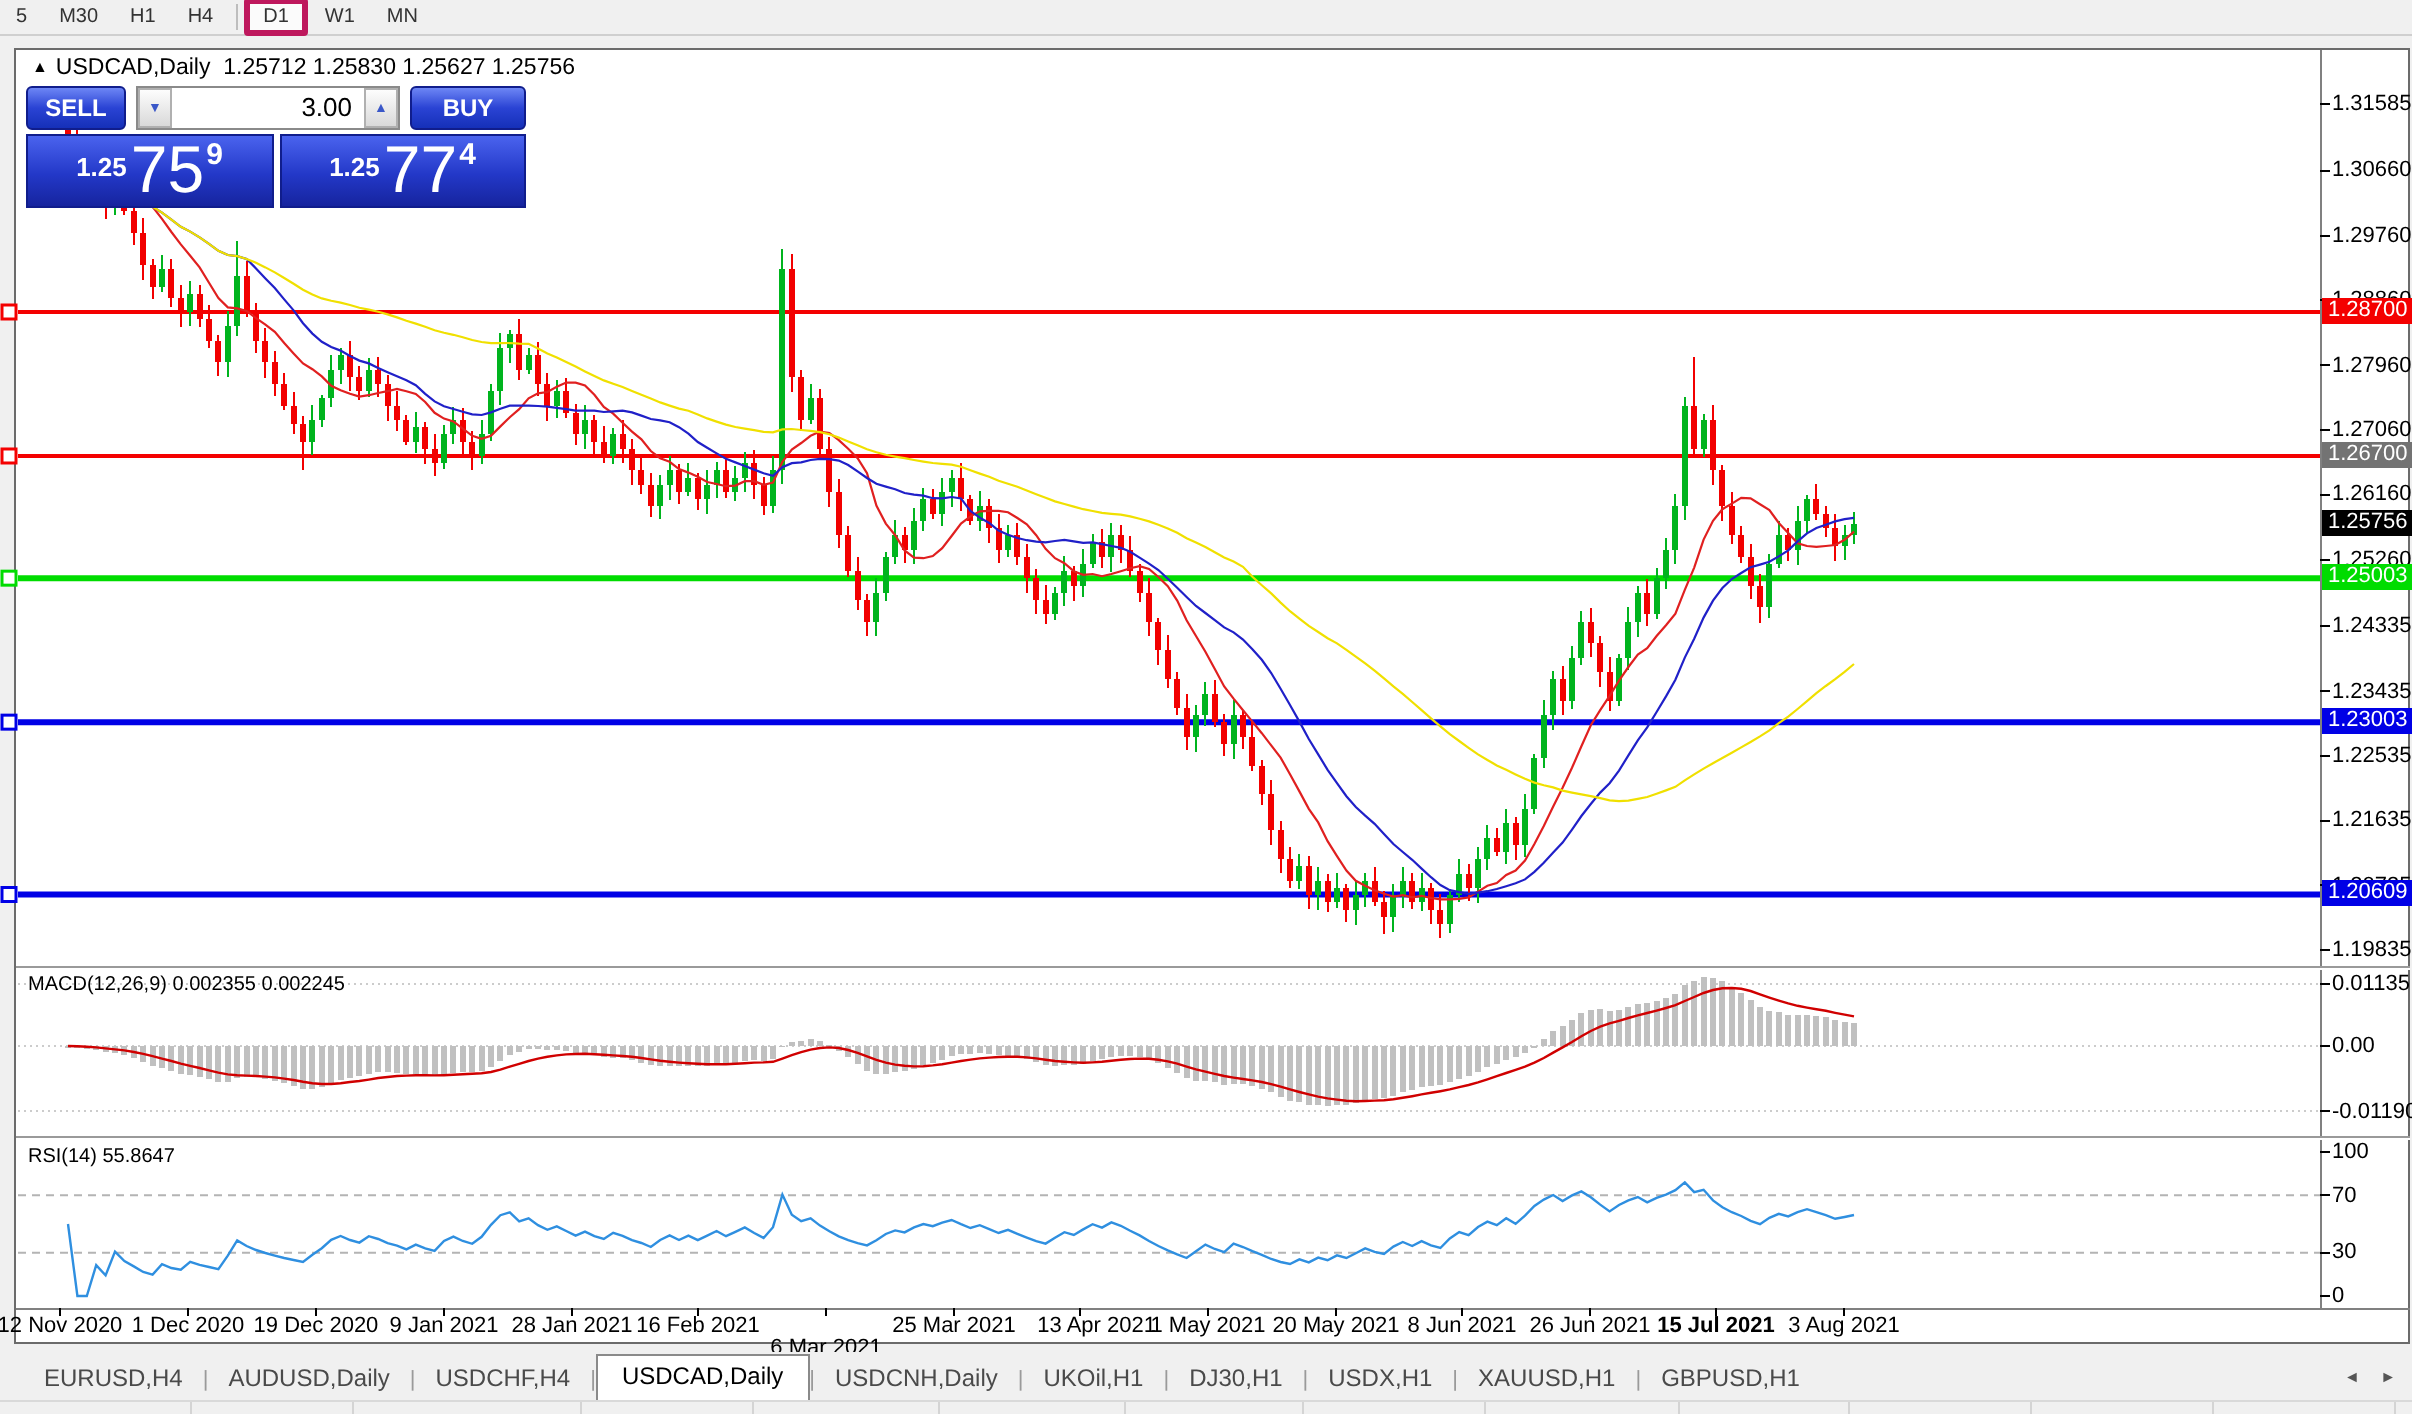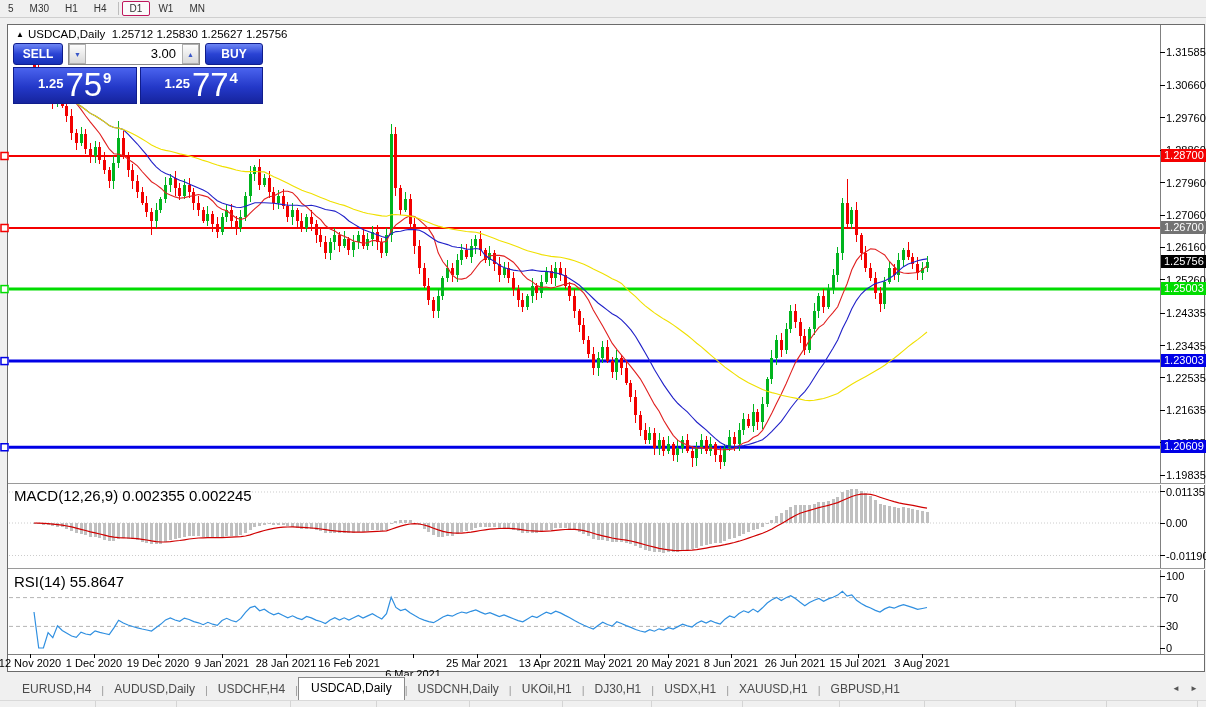--- a/index.html
+++ b/index.html
@@ -1,28 +1,28 @@
 <!DOCTYPE html>
 <html><head>
 <meta charset="utf-8">
 <style>
   html,body{margin:0;padding:0;background:#f0f0f0;font-family:"Liberation Sans","DejaVu Sans",sans-serif;}
   #stage{position:relative;width:1206px;height:707px;overflow:hidden;background:#f0f0f0;}
   
   #toolbar{position:absolute;left:0;top:0;width:1206px;height:17px;background:#f0f0f0;border-bottom:1px solid #cfcfcf;display:flex;align-items:center;}
   .tbtn{font-size:10px;color:#333;padding:1px 8px;height:13px;line-height:13px;cursor:default;}
-  .tbtn.active{background:#fbfbfb;border:1px solid #be185d;border-radius:2px;padding:0 7px;}
+  .tbtn.active{background:#fbfbfb;border:3px solid #be185d;border-radius:2px;padding:0 7px;}
   .tbsep{width:1px;height:13px;background:#bdbdbd;margin:0 3px;}
   
   #chartwin{position:absolute;left:7px;top:24px;width:1198px;height:648px;background:#ffffff;border:1px solid #6b6b6b;box-sizing:border-box;}
   #gfx{position:absolute;left:0;top:0;}
   #overlay{position:absolute;left:0;top:0;width:1206px;height:707px;pointer-events:none;}
   #chart-title{position:absolute;left:16px;top:28px;font-size:11.5px;color:#000;white-space:nowrap;}
   #chart-title .tri{font-size:8px;vertical-align:1px;margin-right:4px;}
-  .pane-label{position:absolute;left:14px;font-size:15px;color:#000;white-space:nowrap;}
+  .pane-label{position:absolute;left:14px;font-size:10px;color:#000;white-space:nowrap;}
   .ptick,.atick{position:absolute;left:1166px;font-size:11px;color:#000;white-space:nowrap;}
   .dlabel{position:absolute;width:76px;text-align:center;font-size:11px;color:#000;top:657px;white-space:nowrap;}
   .lvl-label{position:absolute;left:1161px;width:45px;height:13px;line-height:13px;font-size:11px;color:#fff;padding-left:3px;box-sizing:border-box;white-space:nowrap;}
   
   #trade-panel{position:absolute;left:13px;top:43px;width:250px;}
   #tp-row1{display:flex;align-items:stretch;height:22px;}
   .tp-btn{flex:0 0 48px;border:1px solid #101d8c;border-radius:3px;background:linear-gradient(180deg,#6d86f5 0%,#2a43d4 50%,#1530b8 100%);color:#fff;font-size:12px;font-weight:bold;text-align:center;line-height:20px;}
   .tp-btn.buy{flex:0 0 56px;}
   #tp-vol{flex:1;display:flex;margin:0 5px;border:1px solid #8a8a8a;background:#fff;}
   .spin{width:15px;background:linear-gradient(180deg,#fdfdfd,#d9d9d9);border:1px solid #b0b0b0;color:#3a57c8;font-size:7px;text-align:center;line-height:20px;}
@@ -755,21 +755,21 @@
         <div class="dlabel" style="left: 184px;">9 Jan 2021</div>
         <div class="dlabel" style="left: 248px;">28 Jan 2021</div>
         <div class="dlabel" style="left: 311px;">16 Feb 2021</div>
         <div class="dlabel" style="left: 375px; margin-top: 11px;">6 Mar 2021</div>
         <div class="dlabel" style="left: 439px;">25 Mar 2021</div>
         <div class="dlabel" style="left: 502px; text-align: right;">13 Apr 2021</div>
         <div class="dlabel" style="left: 566px;">1 May 2021</div>
         <div class="dlabel" style="left: 630px;">20 May 2021</div>
         <div class="dlabel" style="left: 693px;">8 Jun 2021</div>
         <div class="dlabel" style="left: 757px;">26 Jun 2021</div>
-        <div class="dlabel" style="left: 820px;">15 Jul 2021</div>
+        <div class="dlabel" style="left: 820px; font-weight: bold;">15 Jul 2021</div>
         <div class="dlabel" style="left: 884px;">3 Aug 2021</div>
         <div class="lvl-label" style="top: 149px; background: rgb(244, 0, 0);">1.28700</div>
         <div class="lvl-label" style="top: 220.994px; background: #737373;">1.26700</div>
         <div class="lvl-label" style="top: 282.081px; background: rgb(0, 220, 0);">1.25003</div>
         <div class="lvl-label" style="top: 354.076px; background: rgb(0, 0, 230);">1.23003</div>
         <div class="lvl-label" style="top: 440px; background: rgb(0, 0, 230);">1.20609</div>
         <div class="lvl-label" style="top: 254.976px; background: rgb(0, 0, 0);">1.25756</div>
       </div>
   </div>
 

